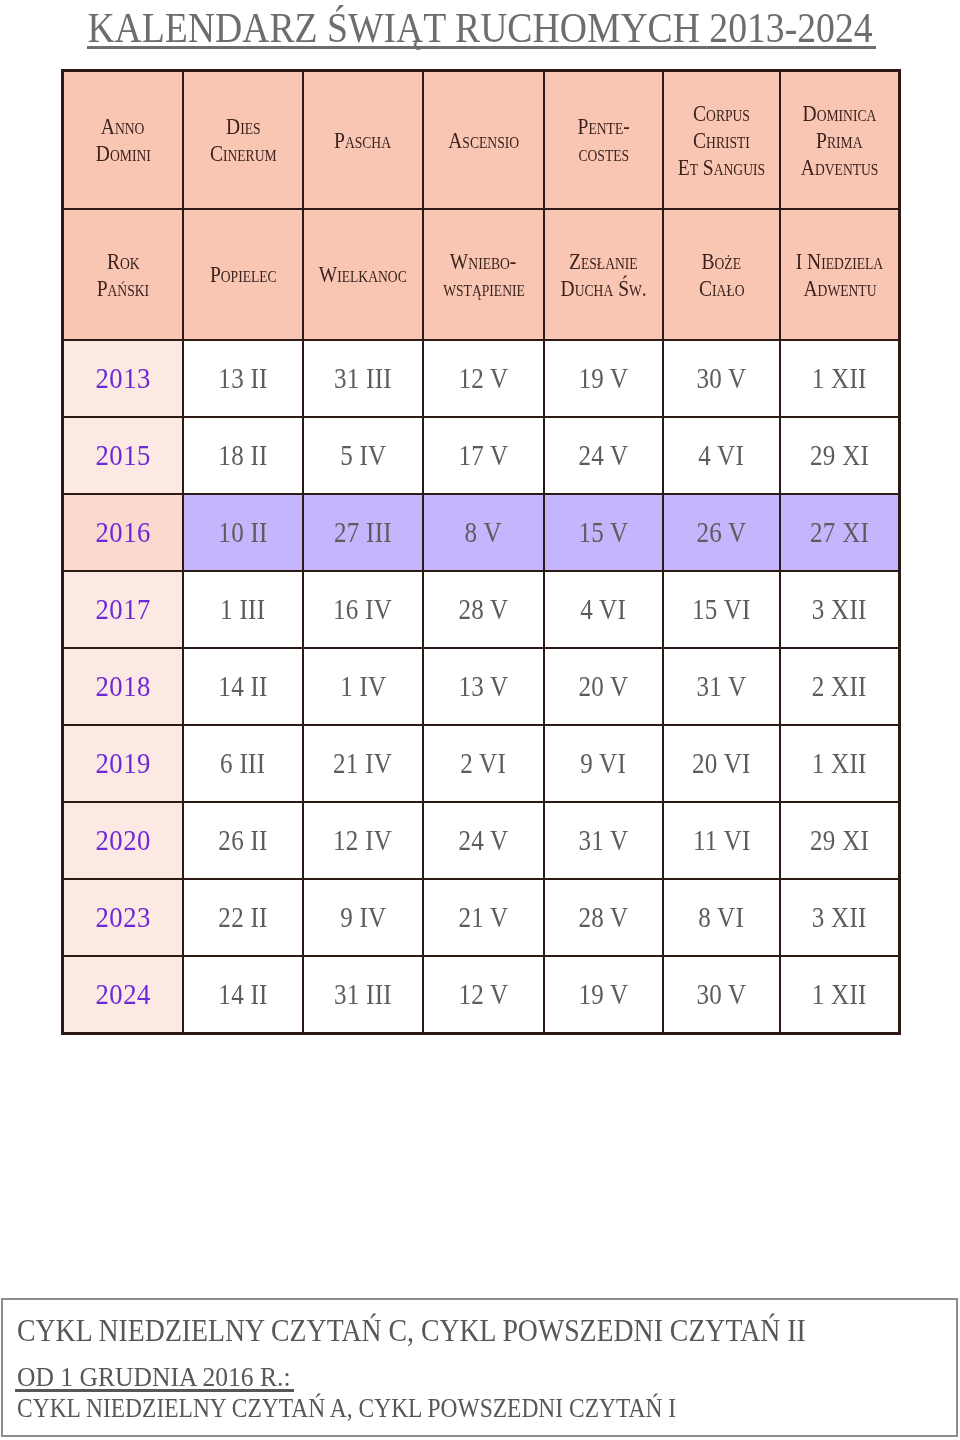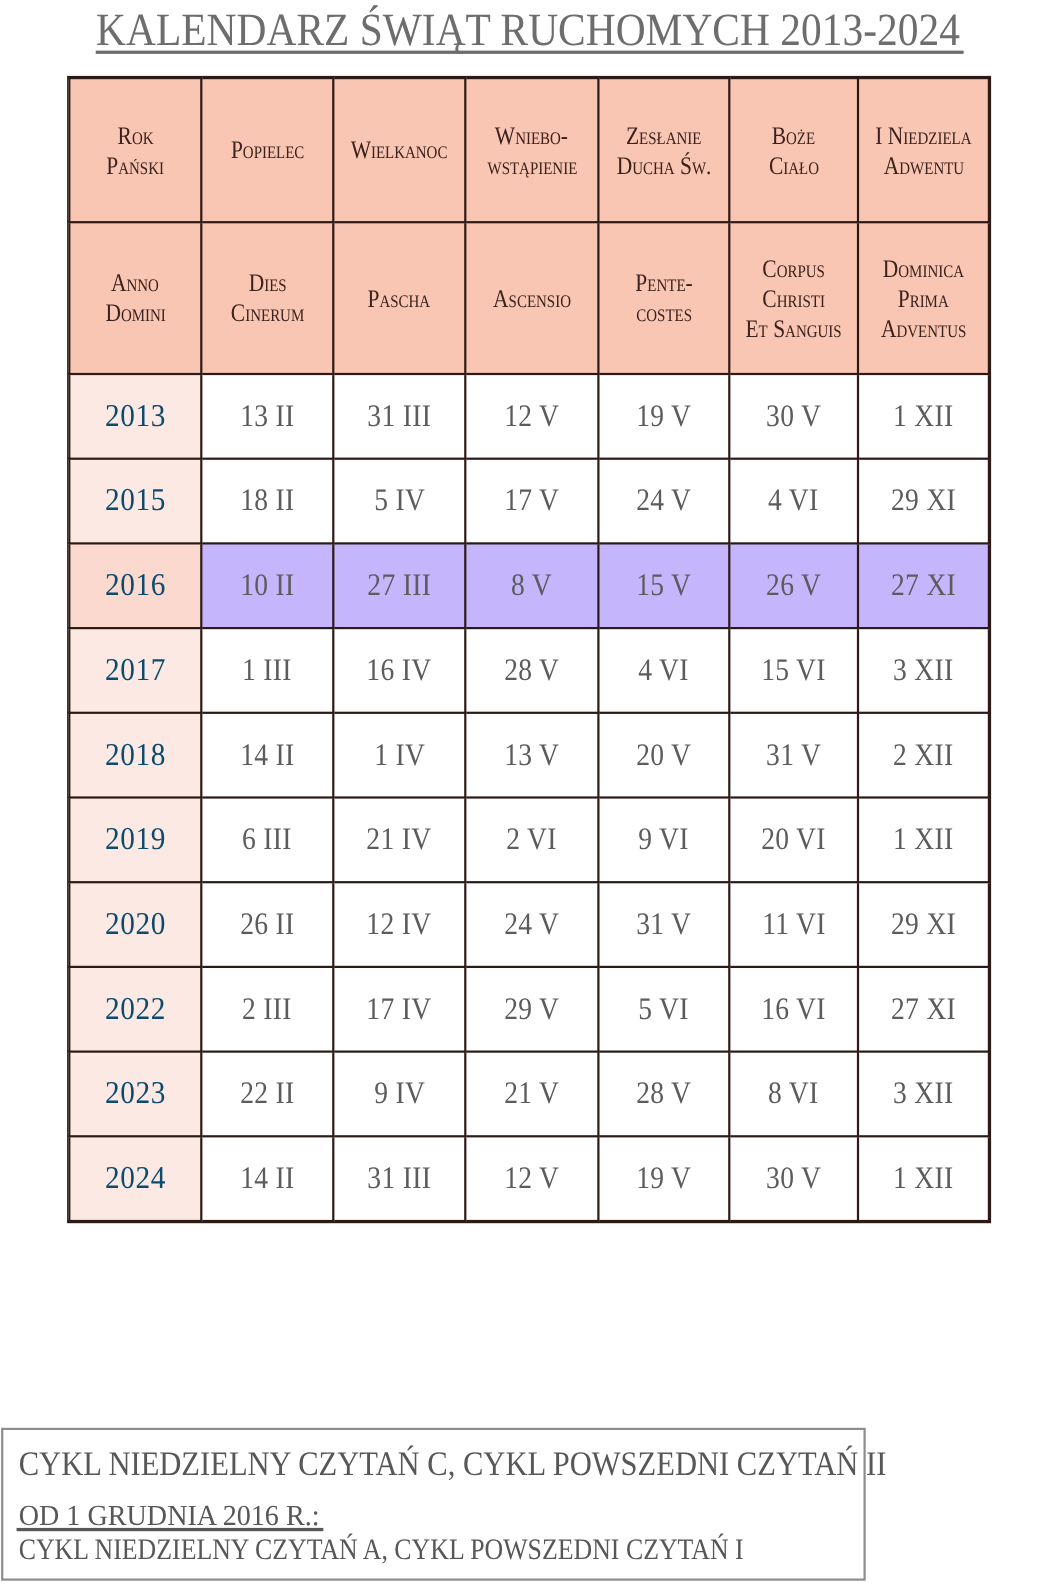--- a/index.html
+++ b/index.html
@@ -52,21 +52,21 @@
     background: #fac6b4;
     color: #3b221c;
     font-variant: small-caps;
     line-height: 27px;
   }
   .hdr span { display: inline-block; transform: scaleX(0.85); }
   .hdr-pl { font-size: 23px; height: 131px; }
   .hdr-la { font-size: 23px; height: 138px; }
   .yearcell {
     background: #fce9e3;
-    color: #0c4a6e;
+    color: #6d28d9;
     height: 77px;
   }
   .yearcell > span {
     display: inline-block;
     font-size: 29px;
     letter-spacing: 0.6px;
     transform: scaleX(0.92);
   }
   .datecell {
     background: #ffffff;
@@ -79,21 +79,21 @@
     letter-spacing: 0.3px;
     transform: scaleX(0.88);
   }
   tr.hl .datecell { background: #c4b5fd; }
   tr.hl .yearcell { background: #fbd9ce; }
 
   
   #note {
     position: absolute;
     left: 1px; top: 1298px;
-    width: 786px; height: 139px;
+    width: 957px; height: 139px;
     border: 2px solid #8d8d8d;
     background: #ffffff;
   }
   .note-line {
     position: absolute;
     left: 14px;
     color: #575757;
     white-space: nowrap;
     line-height: 1;
     display: inline-block;
@@ -116,36 +116,36 @@
       <col style="width:120px">
       <col style="width:120px">
       <col style="width:120px">
       <col style="width:121px">
       <col style="width:119px">
       <col style="width:117px">
       <col style="width:119px">
     </colgroup>
     <tbody>
       <tr>
+        <td class="hdr hdr-la"><span>Anno</span><br><span>Domini</span></td>
+        <td class="hdr hdr-la"><span>Dies</span><br><span>Cinerum</span></td>
+        <td class="hdr hdr-la"><span>Pascha</span></td>
+        <td class="hdr hdr-la"><span>Ascensio</span></td>
+        <td class="hdr hdr-la"><span>Pente-</span><br><span>costes</span></td>
+        <td class="hdr hdr-la"><span>Corpus</span><br><span>Christi</span><br><span>Et Sanguis</span></td>
+        <td class="hdr hdr-la"><span>Dominica</span><br><span>Prima</span><br><span>Adventus</span></td>
+      </tr>
+      <tr>
         <td class="hdr hdr-pl"><span>Rok</span><br><span>Pański</span></td>
         <td class="hdr hdr-pl"><span>Popielec</span></td>
         <td class="hdr hdr-pl"><span>Wielkanoc</span></td>
         <td class="hdr hdr-pl"><span>Wniebo-</span><br><span>wstąpienie</span></td>
         <td class="hdr hdr-pl"><span>Zesłanie</span><br><span>Ducha Św.</span></td>
         <td class="hdr hdr-pl"><span>Boże</span><br><span>Ciało</span></td>
         <td class="hdr hdr-pl"><span>I Niedziela</span><br><span>Adwentu</span></td>
-      </tr>
-      <tr>
-        <td class="hdr hdr-la"><span>Anno</span><br><span>Domini</span></td>
-        <td class="hdr hdr-la"><span>Dies</span><br><span>Cinerum</span></td>
-        <td class="hdr hdr-la"><span>Pascha</span></td>
-        <td class="hdr hdr-la"><span>Ascensio</span></td>
-        <td class="hdr hdr-la"><span>Pente-</span><br><span>costes</span></td>
-        <td class="hdr hdr-la"><span>Corpus</span><br><span>Christi</span><br><span>Et Sanguis</span></td>
-        <td class="hdr hdr-la"><span>Dominica</span><br><span>Prima</span><br><span>Adventus</span></td>
       </tr>
       <tr>
         <td class="yearcell"><span>2013</span></td>
         <td class="datecell"><span>13 II</span></td>
         <td class="datecell"><span>31 III</span></td>
         <td class="datecell"><span>12 V</span></td>
         <td class="datecell"><span>19 V</span></td>
         <td class="datecell"><span>30 V</span></td>
         <td class="datecell"><span>1 XII</span></td>
       </tr>
@@ -197,29 +197,20 @@
       <tr>
         <td class="yearcell"><span>2020</span></td>
         <td class="datecell"><span>26 II</span></td>
         <td class="datecell"><span>12 IV</span></td>
         <td class="datecell"><span>24 V</span></td>
         <td class="datecell"><span>31 V</span></td>
         <td class="datecell"><span>11 VI</span></td>
         <td class="datecell"><span>29 XI</span></td>
       </tr>
       <tr>
-        <td class="yearcell"><span>2022</span></td>
-        <td class="datecell"><span>2 III</span></td>
-        <td class="datecell"><span>17 IV</span></td>
-        <td class="datecell"><span>29 V</span></td>
-        <td class="datecell"><span>5 VI</span></td>
-        <td class="datecell"><span>16 VI</span></td>
-        <td class="datecell"><span>27 XI</span></td>
-      </tr>
-      <tr>
         <td class="yearcell"><span>2023</span></td>
         <td class="datecell"><span>22 II</span></td>
         <td class="datecell"><span>9 IV</span></td>
         <td class="datecell"><span>21 V</span></td>
         <td class="datecell"><span>28 V</span></td>
         <td class="datecell"><span>8 VI</span></td>
         <td class="datecell"><span>3 XII</span></td>
       </tr>
       <tr>
         <td class="yearcell"><span>2024</span></td>

